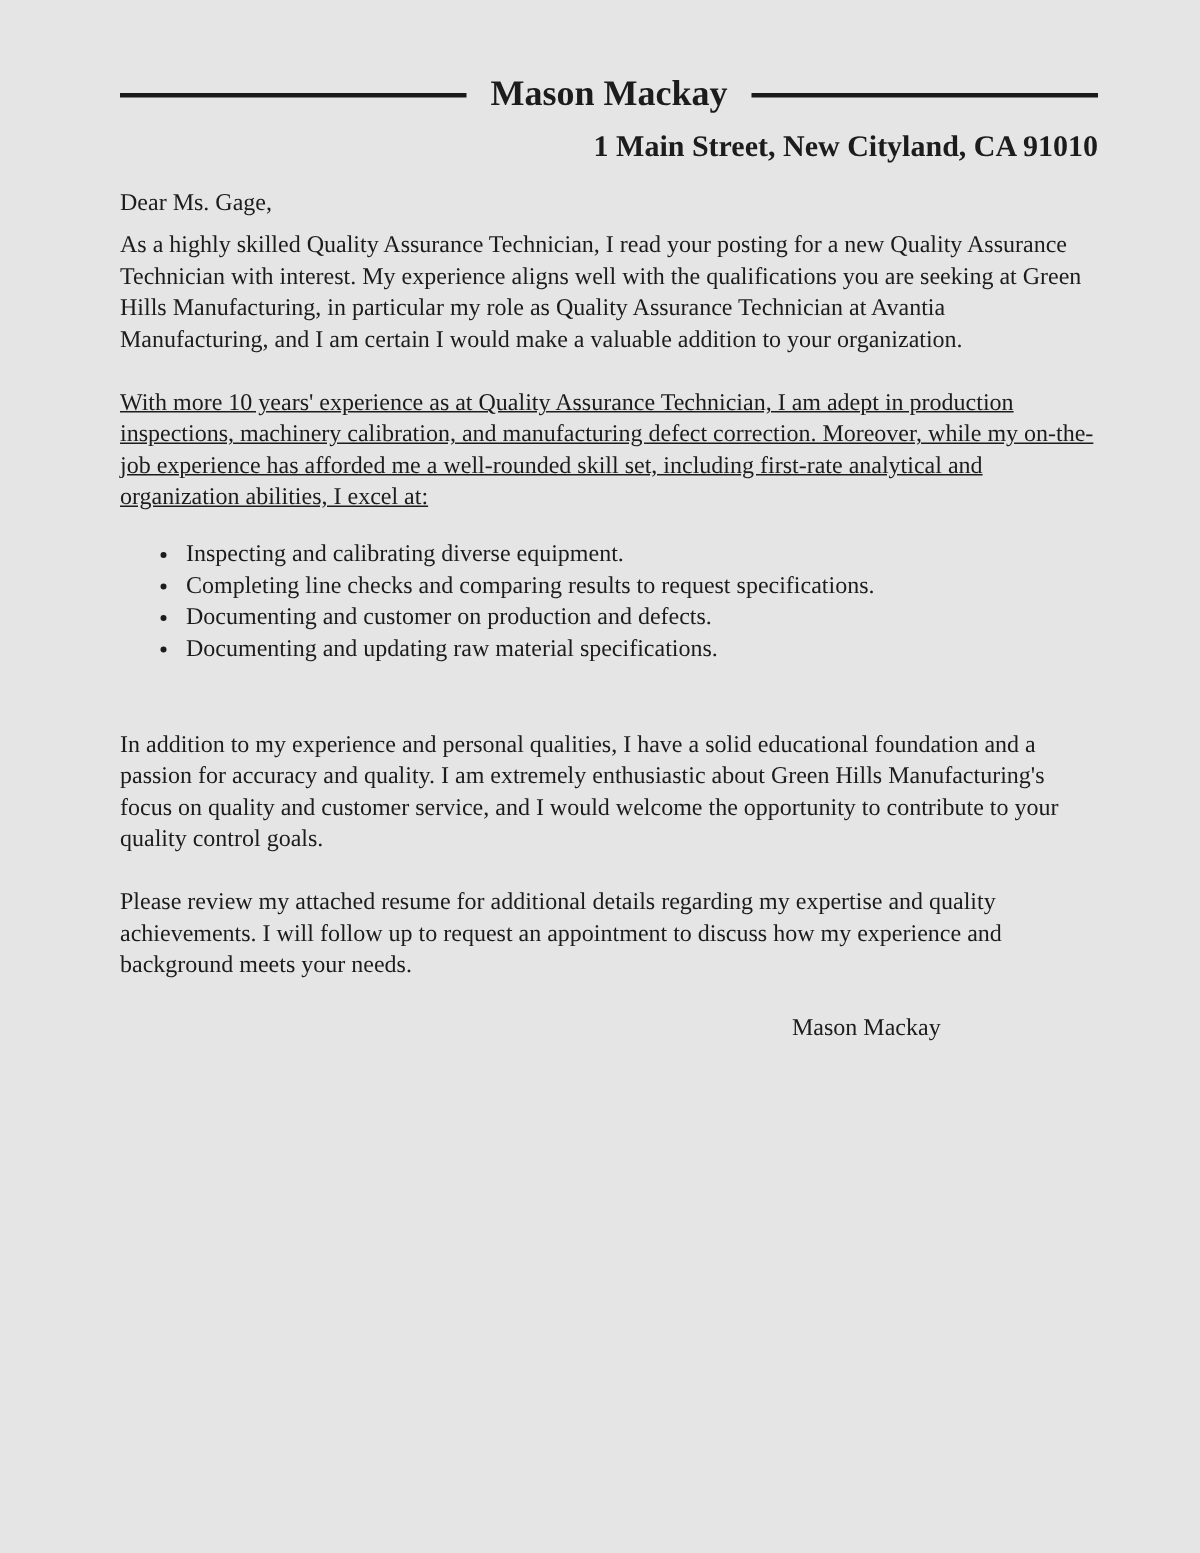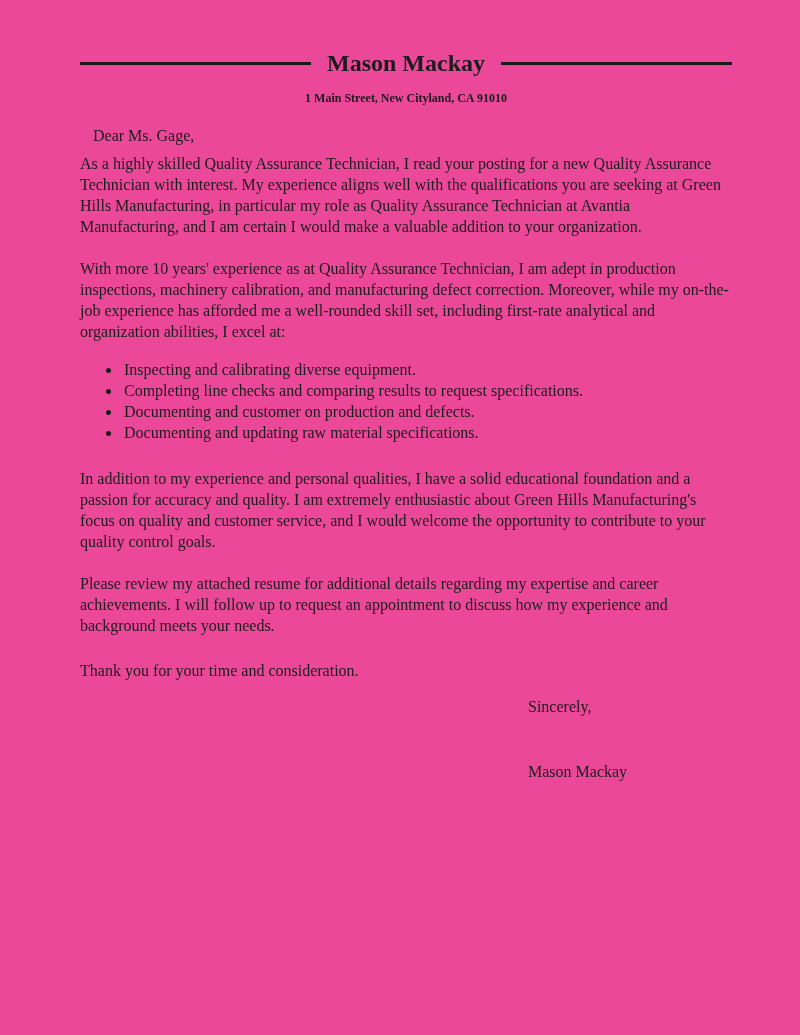--- a/index.html
+++ b/index.html
@@ -3,21 +3,21 @@
 <meta charset="utf-8">
 <style>
   html, body {
     margin: 0;
     padding: 0;
     background: #ffffff;
   }
   .page {
     width: 800px;
     height: 1035px;
-    background: #ec4899;
+    background: #e5e5e5;
     box-sizing: border-box;
     padding: 50px 68px 0 80px;
     font-family: "Liberation Serif", "DejaVu Serif", serif;
     color: #1c1c1c;
     overflow: hidden;
   }
   
   .header-row {
     display: flex;
     align-items: center;
@@ -30,43 +30,44 @@
   }
   .header-name {
     font-size: 24px;
     font-weight: bold;
     margin: 0 16px;
     white-space: nowrap;
     line-height: 1.1;
   }
   .header-address,
   .header-contact {
-    text-align: center;
+    text-align: right;
     font-weight: bold;
-    font-size: 12px;
+    font-size: 20px;
     line-height: 21px;
   }
   .header-address { margin-top: 12px; }
   .header-contact { margin-top: 0; }
   
   .letter-body {
     font-size: 16px;
     line-height: 21px;
   }
   .greeting {
-    margin: 16px 0 7px 13px;
+    margin: 16px 0 7px 0;
   }
   .para {
     margin: 0 0 21px 0;
   }
   .para-tight {
     margin: 0 0 4px 0;
+    text-decoration: underline;
   }
   ul.bullet-list {
-    margin: 17px 0 25px 0;
+    margin: 17px 0 43px 0;
     padding-left: 42px;
     font-family: Liberation Serif, serif;
   }
   ul.bullet-list li {
     margin: 0;
     padding-left: 2px;
   }
   .thanks {
     margin: 24px 0 15px 0;
   }
@@ -103,23 +104,21 @@
 
     <ul class="bullet-list">
       <li>Inspecting and calibrating diverse equipment.</li>
       <li>Completing line checks and comparing results to request specifications.</li>
       <li>Documenting and customer on production and defects.</li>
       <li>Documenting and updating raw material specifications.</li>
     </ul>
 
     <p class="para">In addition to my experience and personal qualities, I have a solid educational foundation and a passion for accuracy and quality. I am extremely enthusiastic about Green Hills Manufacturing's focus on quality and customer service, and I would welcome the opportunity to contribute to your quality control goals.</p>
 
-    <p class="para">Please review my attached resume for additional details regarding my expertise and career achievements. I will follow up to request an appointment to discuss how my experience and background meets your needs.</p>
+    <p class="para">Please review my attached resume for additional details regarding my expertise and quality achievements. I will follow up to request an appointment to discuss how my experience and background meets your needs.</p>
 
-    <p class="thanks">Thank you for your time and consideration.</p>
 
     <div class="closing-block">
-      <p class="signoff">Sincerely,</p>
       <p class="signature">Mason Mackay</p>
     </div>
 
   </div>
 </div>
 
 </body></html>

